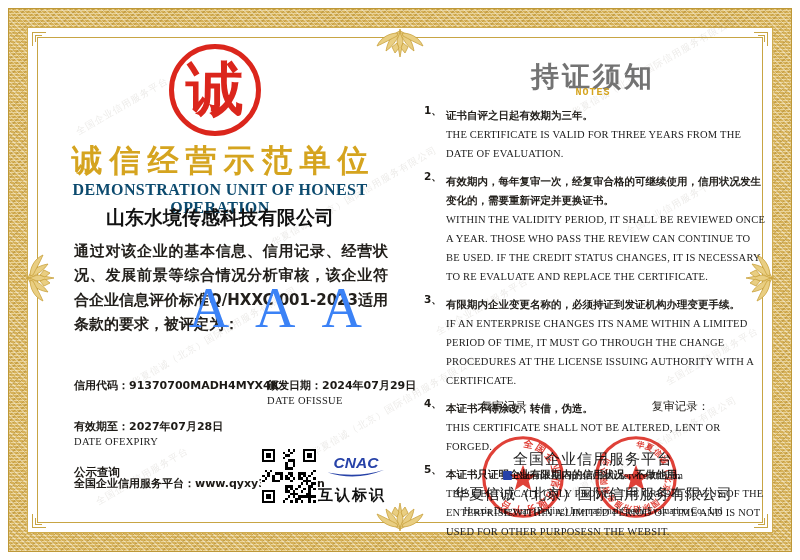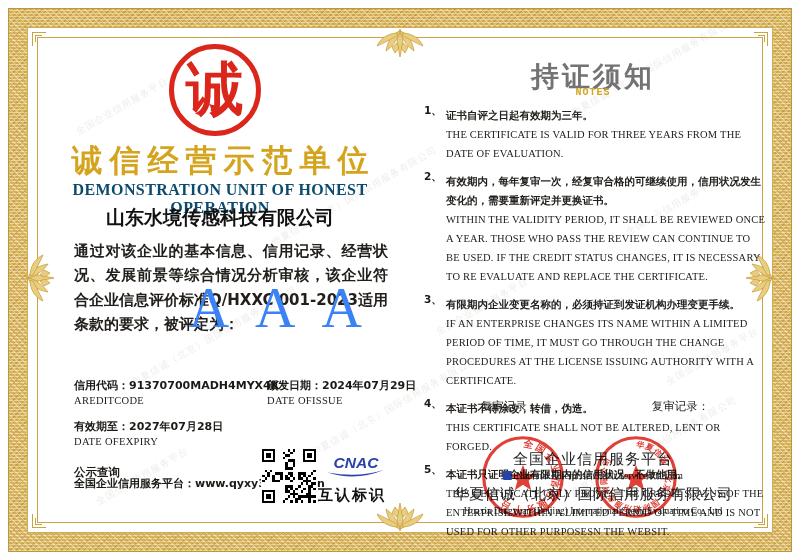--- a/index.html
+++ b/index.html
@@ -171,21 +171,20 @@
 
 <div class="main-title">诚信经营示范单位</div>
 <div class="main-sub">DEMONSTRATION UNIT OF HONEST OPERATION</div>
 <div class="company">山东水境传感科技有限公司</div>
 <div class="statement">通过对该企业的基本信息、信用记录、经营状况、发展前景等综合情况分析审核，该企业符合企业信息评价标准Q/HXXC 001-2023适用条款的要求，被评定为：</div>
 <div class="rating">AAA</div>
 
 <div class="fields">
   <div>
     <div class="f-line"><span>信用代码：</span><span>91370700MADH4MYX4K</span></div>
-    <div class="f-sub">AREDITCODE</div>
   </div>
   <div>
     <div class="f-line"><span>颁发日期：</span><span>2024年07月29日</span></div>
     <div class="f-sub">DATE OFISSUE</div>
   </div>
   <div>
     <div class="f-line"><span>有效期至：</span><span>2027年07月28日</span></div>
     <div class="f-sub">DATE OFEXPIRY</div>
   </div>
 </div>

